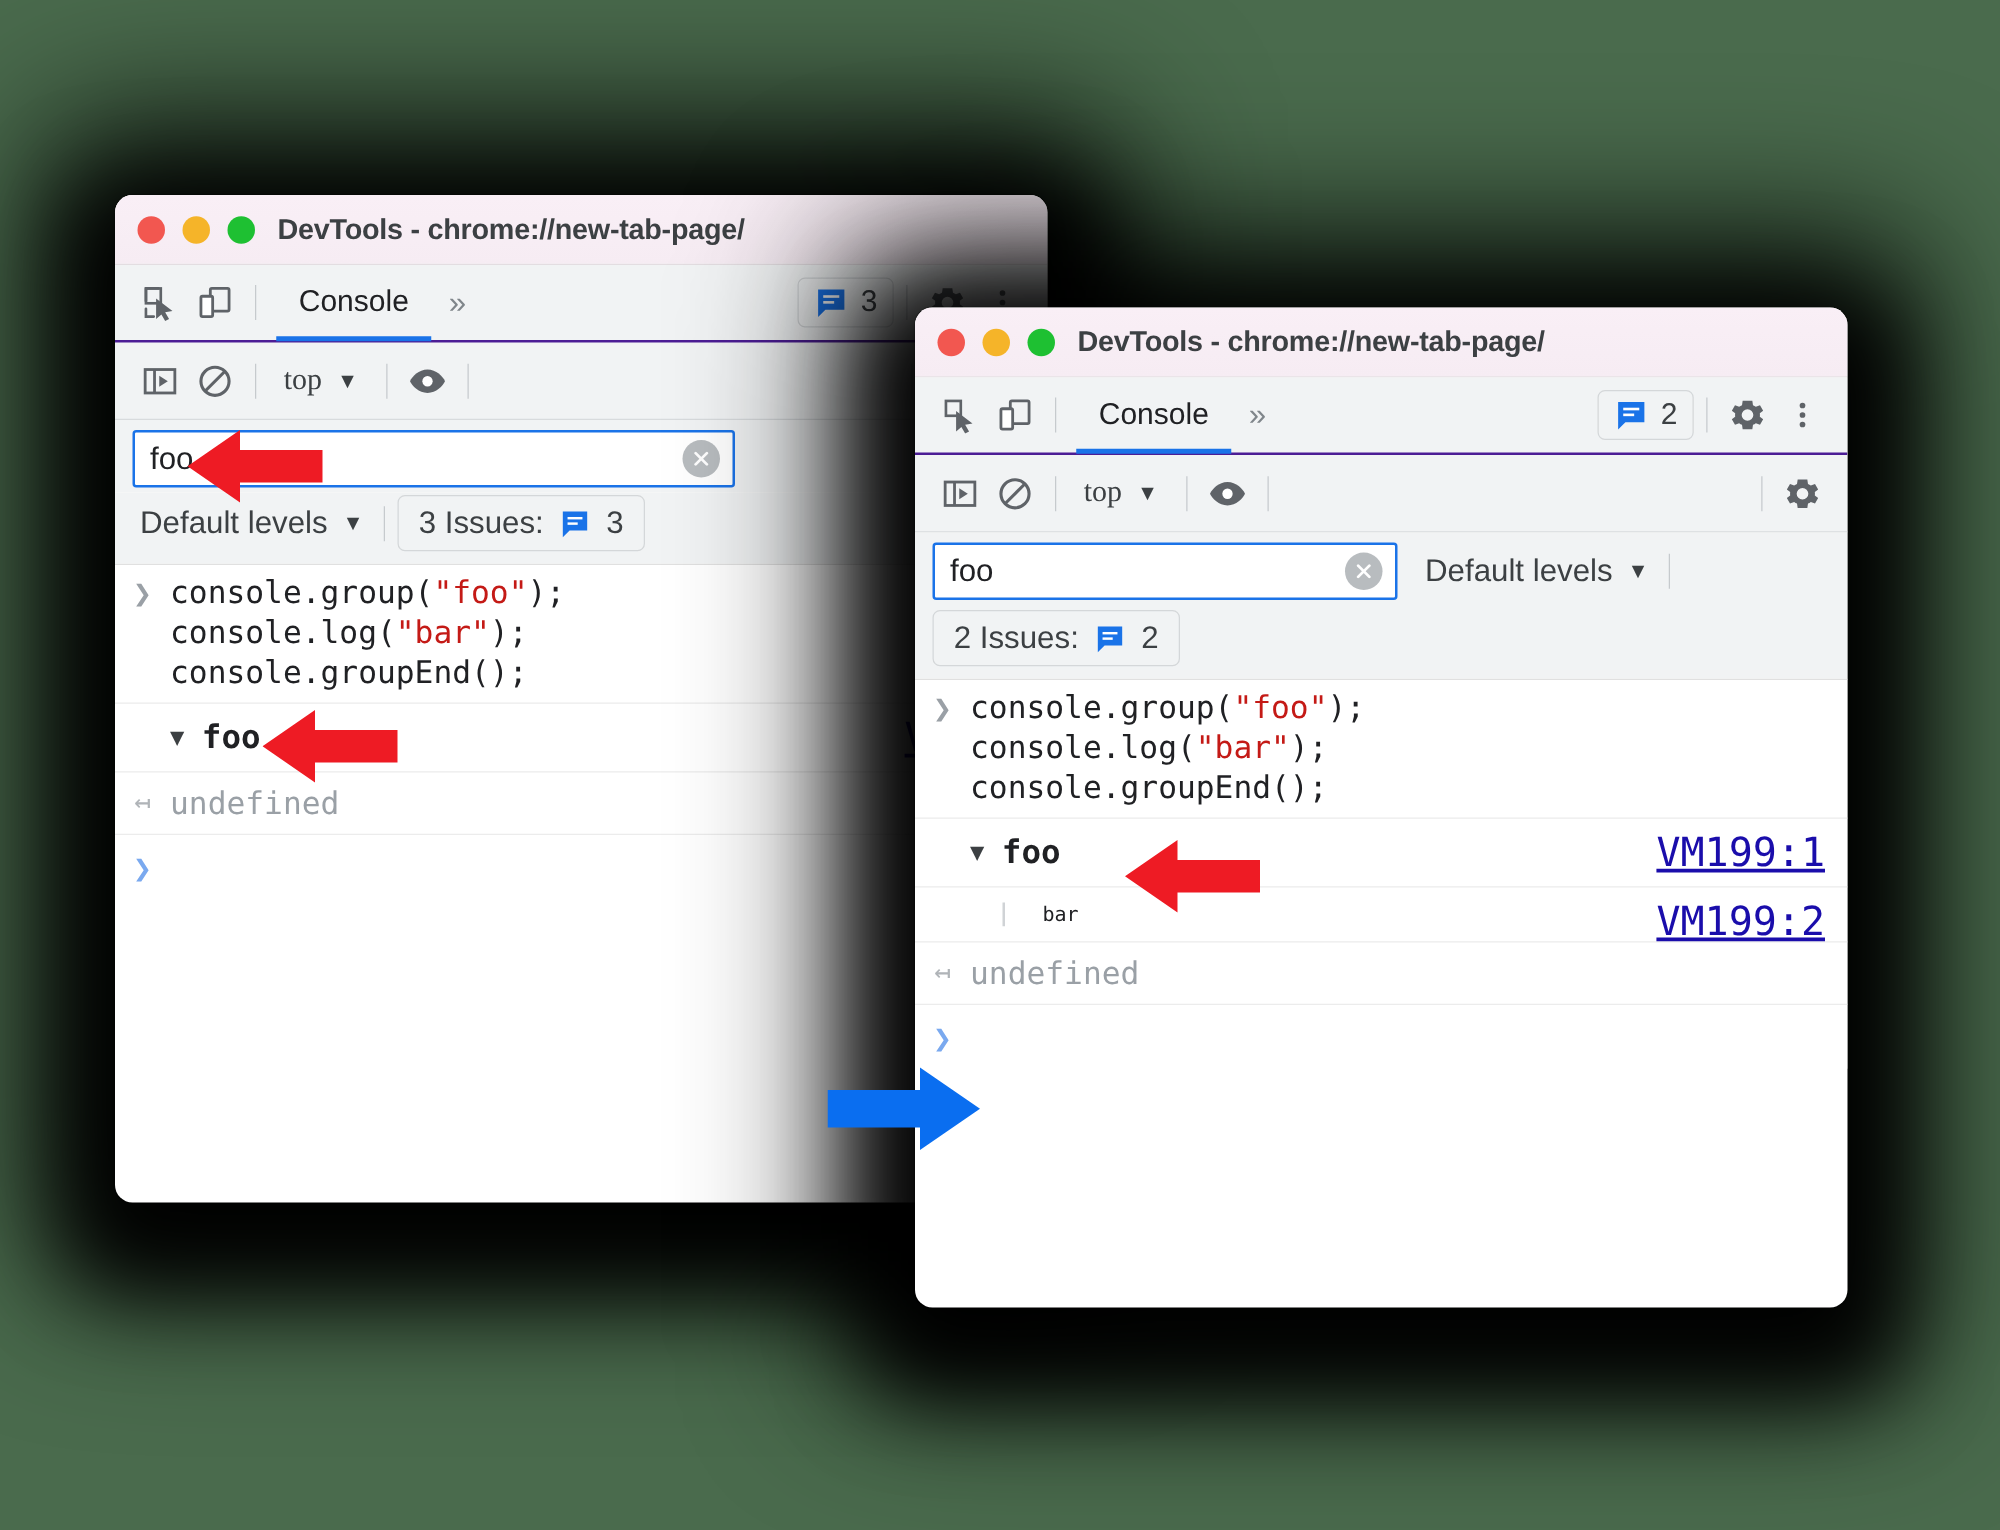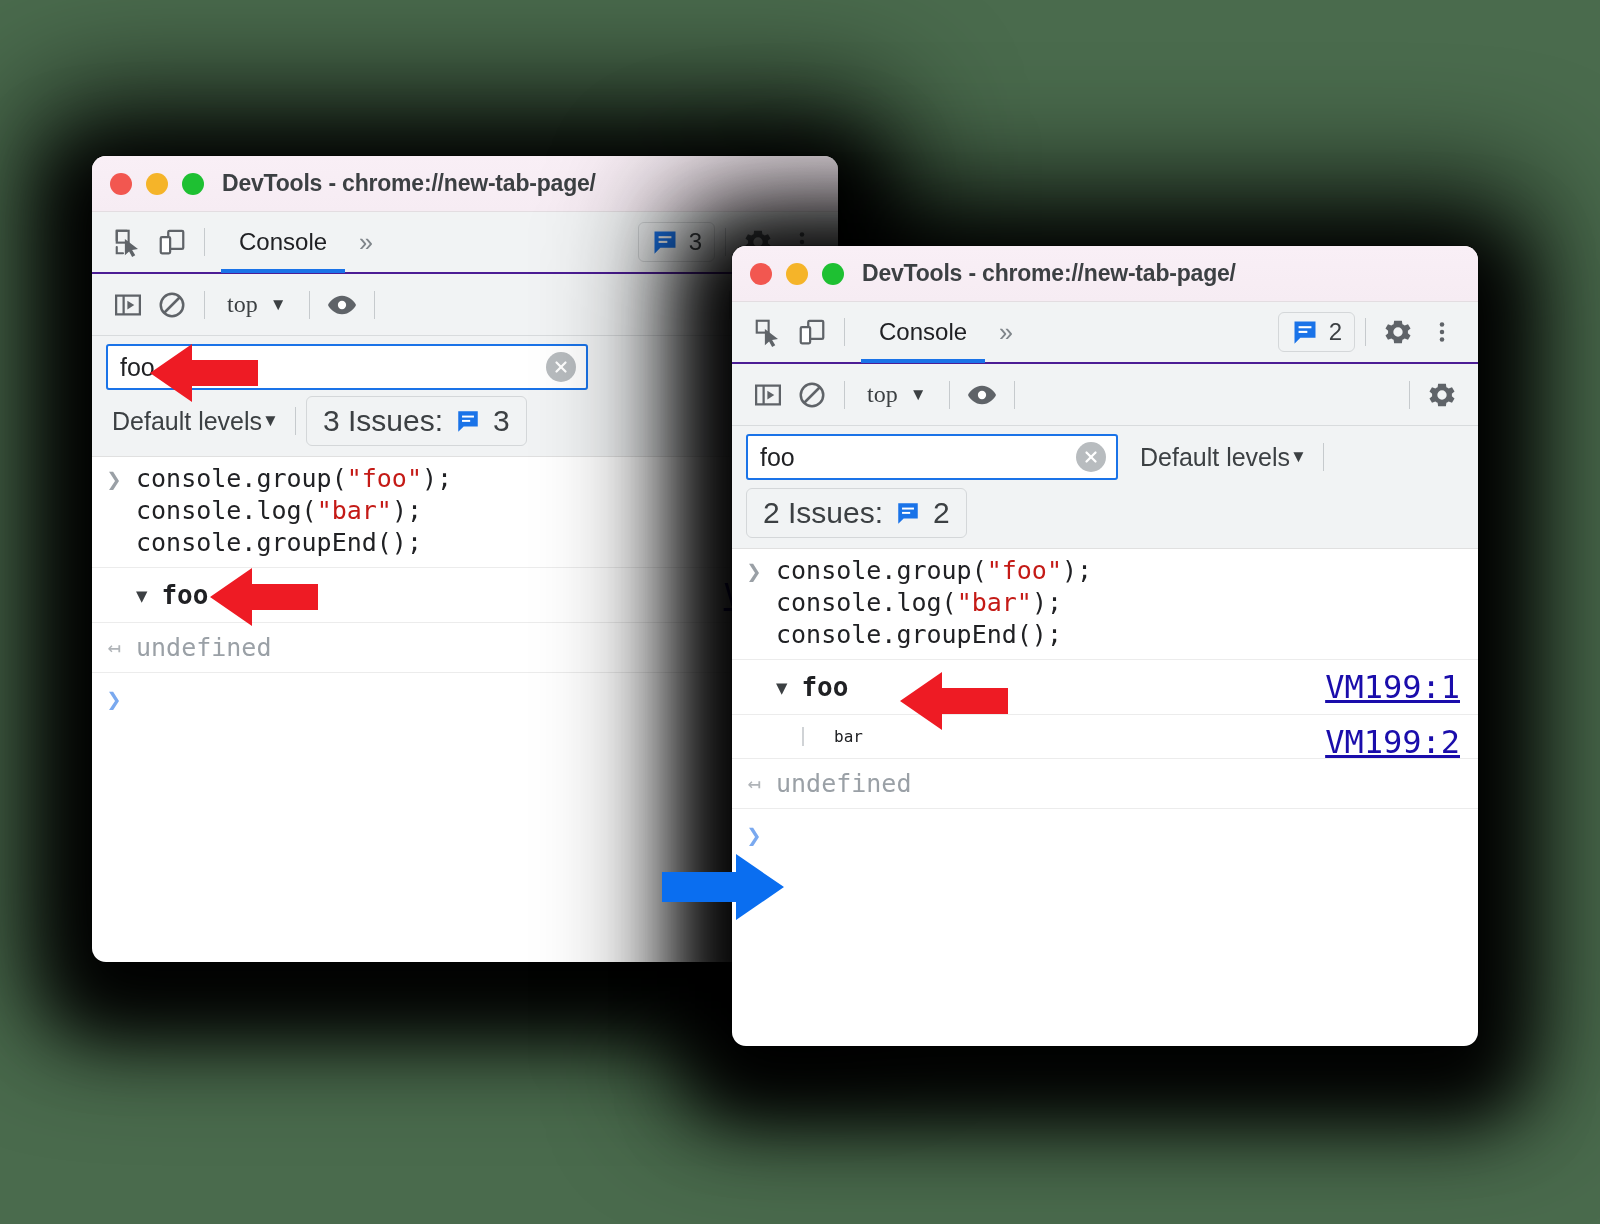--- a/index.html
+++ b/index.html
@@ -114,28 +114,28 @@
   .clear-btn {
     position: absolute; right: 10px; top: 50%; transform: translateY(-50%);
     width: 30px; height: 30px; border-radius: 50%;
     background: #b8bcbf;
     display: flex; align-items: center; justify-content: center;
   }
 
   .levels-row { display: flex; align-items: center; background: #f1f3f4; padding: 0 14px; }
   .levels-select {
     font-size: 25px; color: #3c4043;
-    display: flex; align-items: center; 
+    display: flex; align-items: center; gap: 12px;
     padding: 8px 6px;
   }
   .issues-pill {
     display: flex; align-items: center; gap: 12px;
     border: 1px solid #d4d7d9; border-radius: 6px;
     padding: 7px 16px; background: transparent;
-    font-size: 30px; color: #3c4043;
+    font-size: 25px; color: #3c4043;
   }
 
   
   .console-body {
     background: #ffffff;
     font-family: "DejaVu Sans Mono", "Liberation Mono", monospace;
     border-top: 1px solid #e0e0e0;
   }
   .c-row {
     display: flex; align-items: flex-start;

